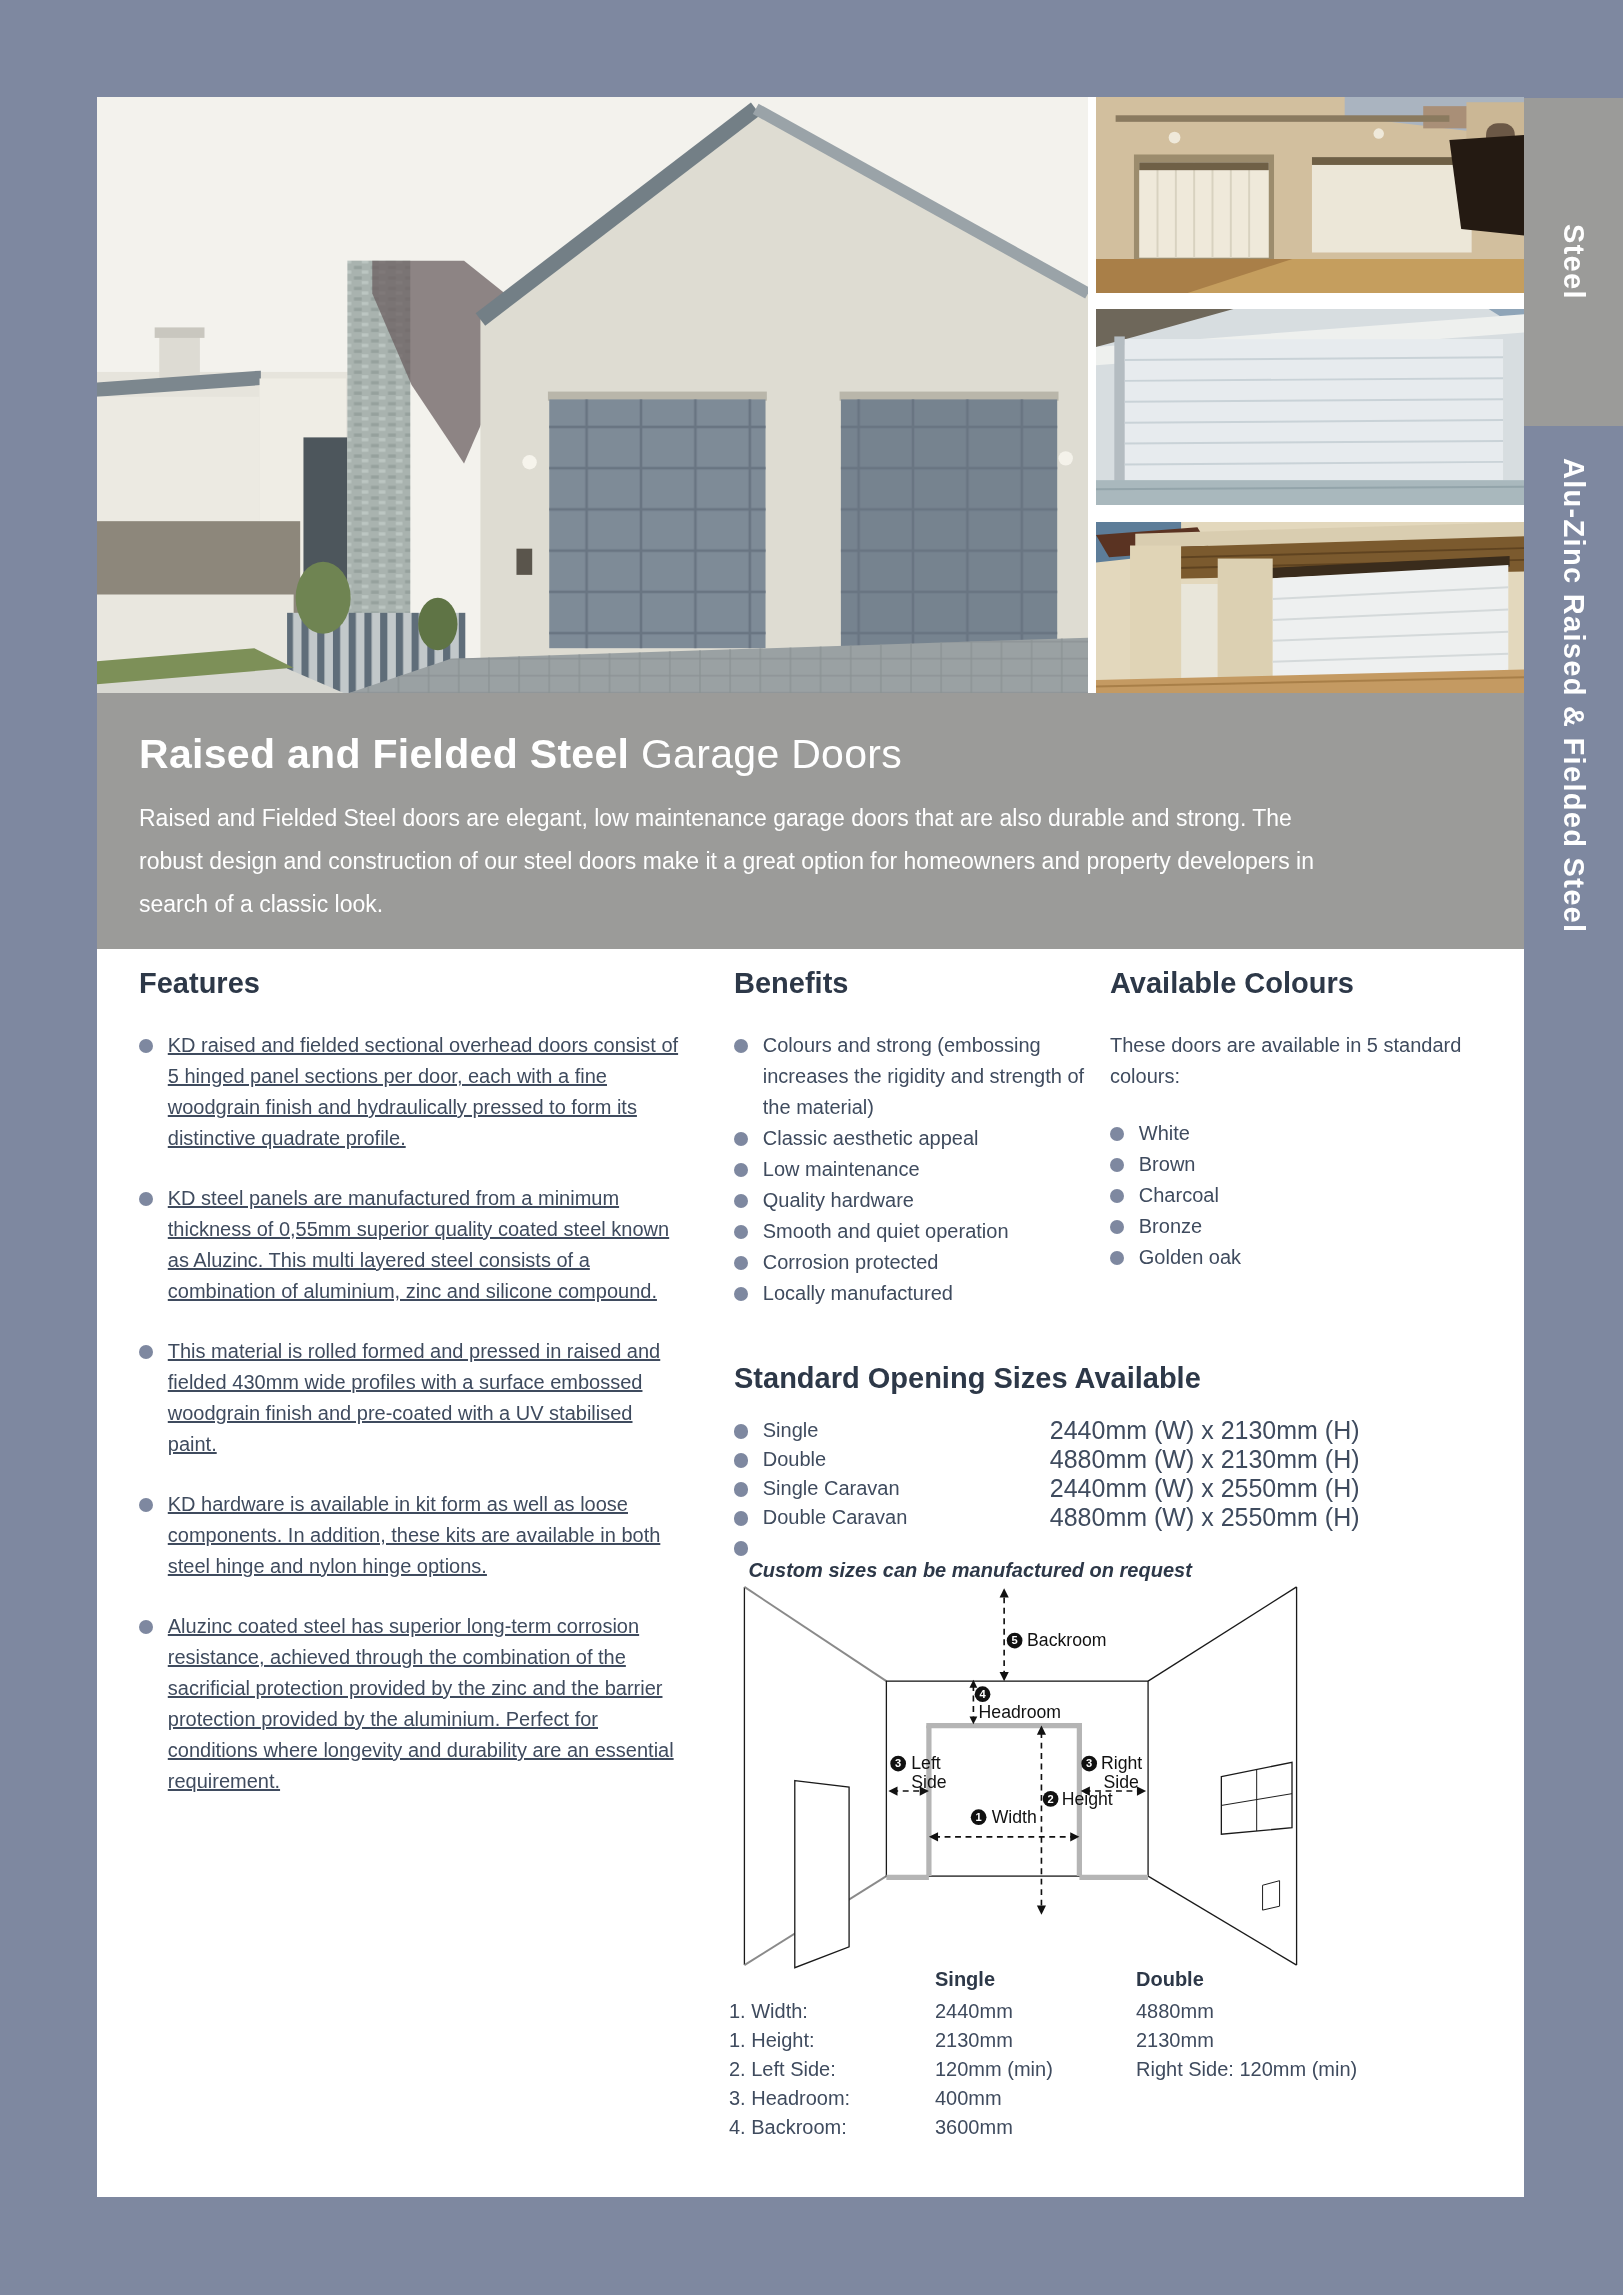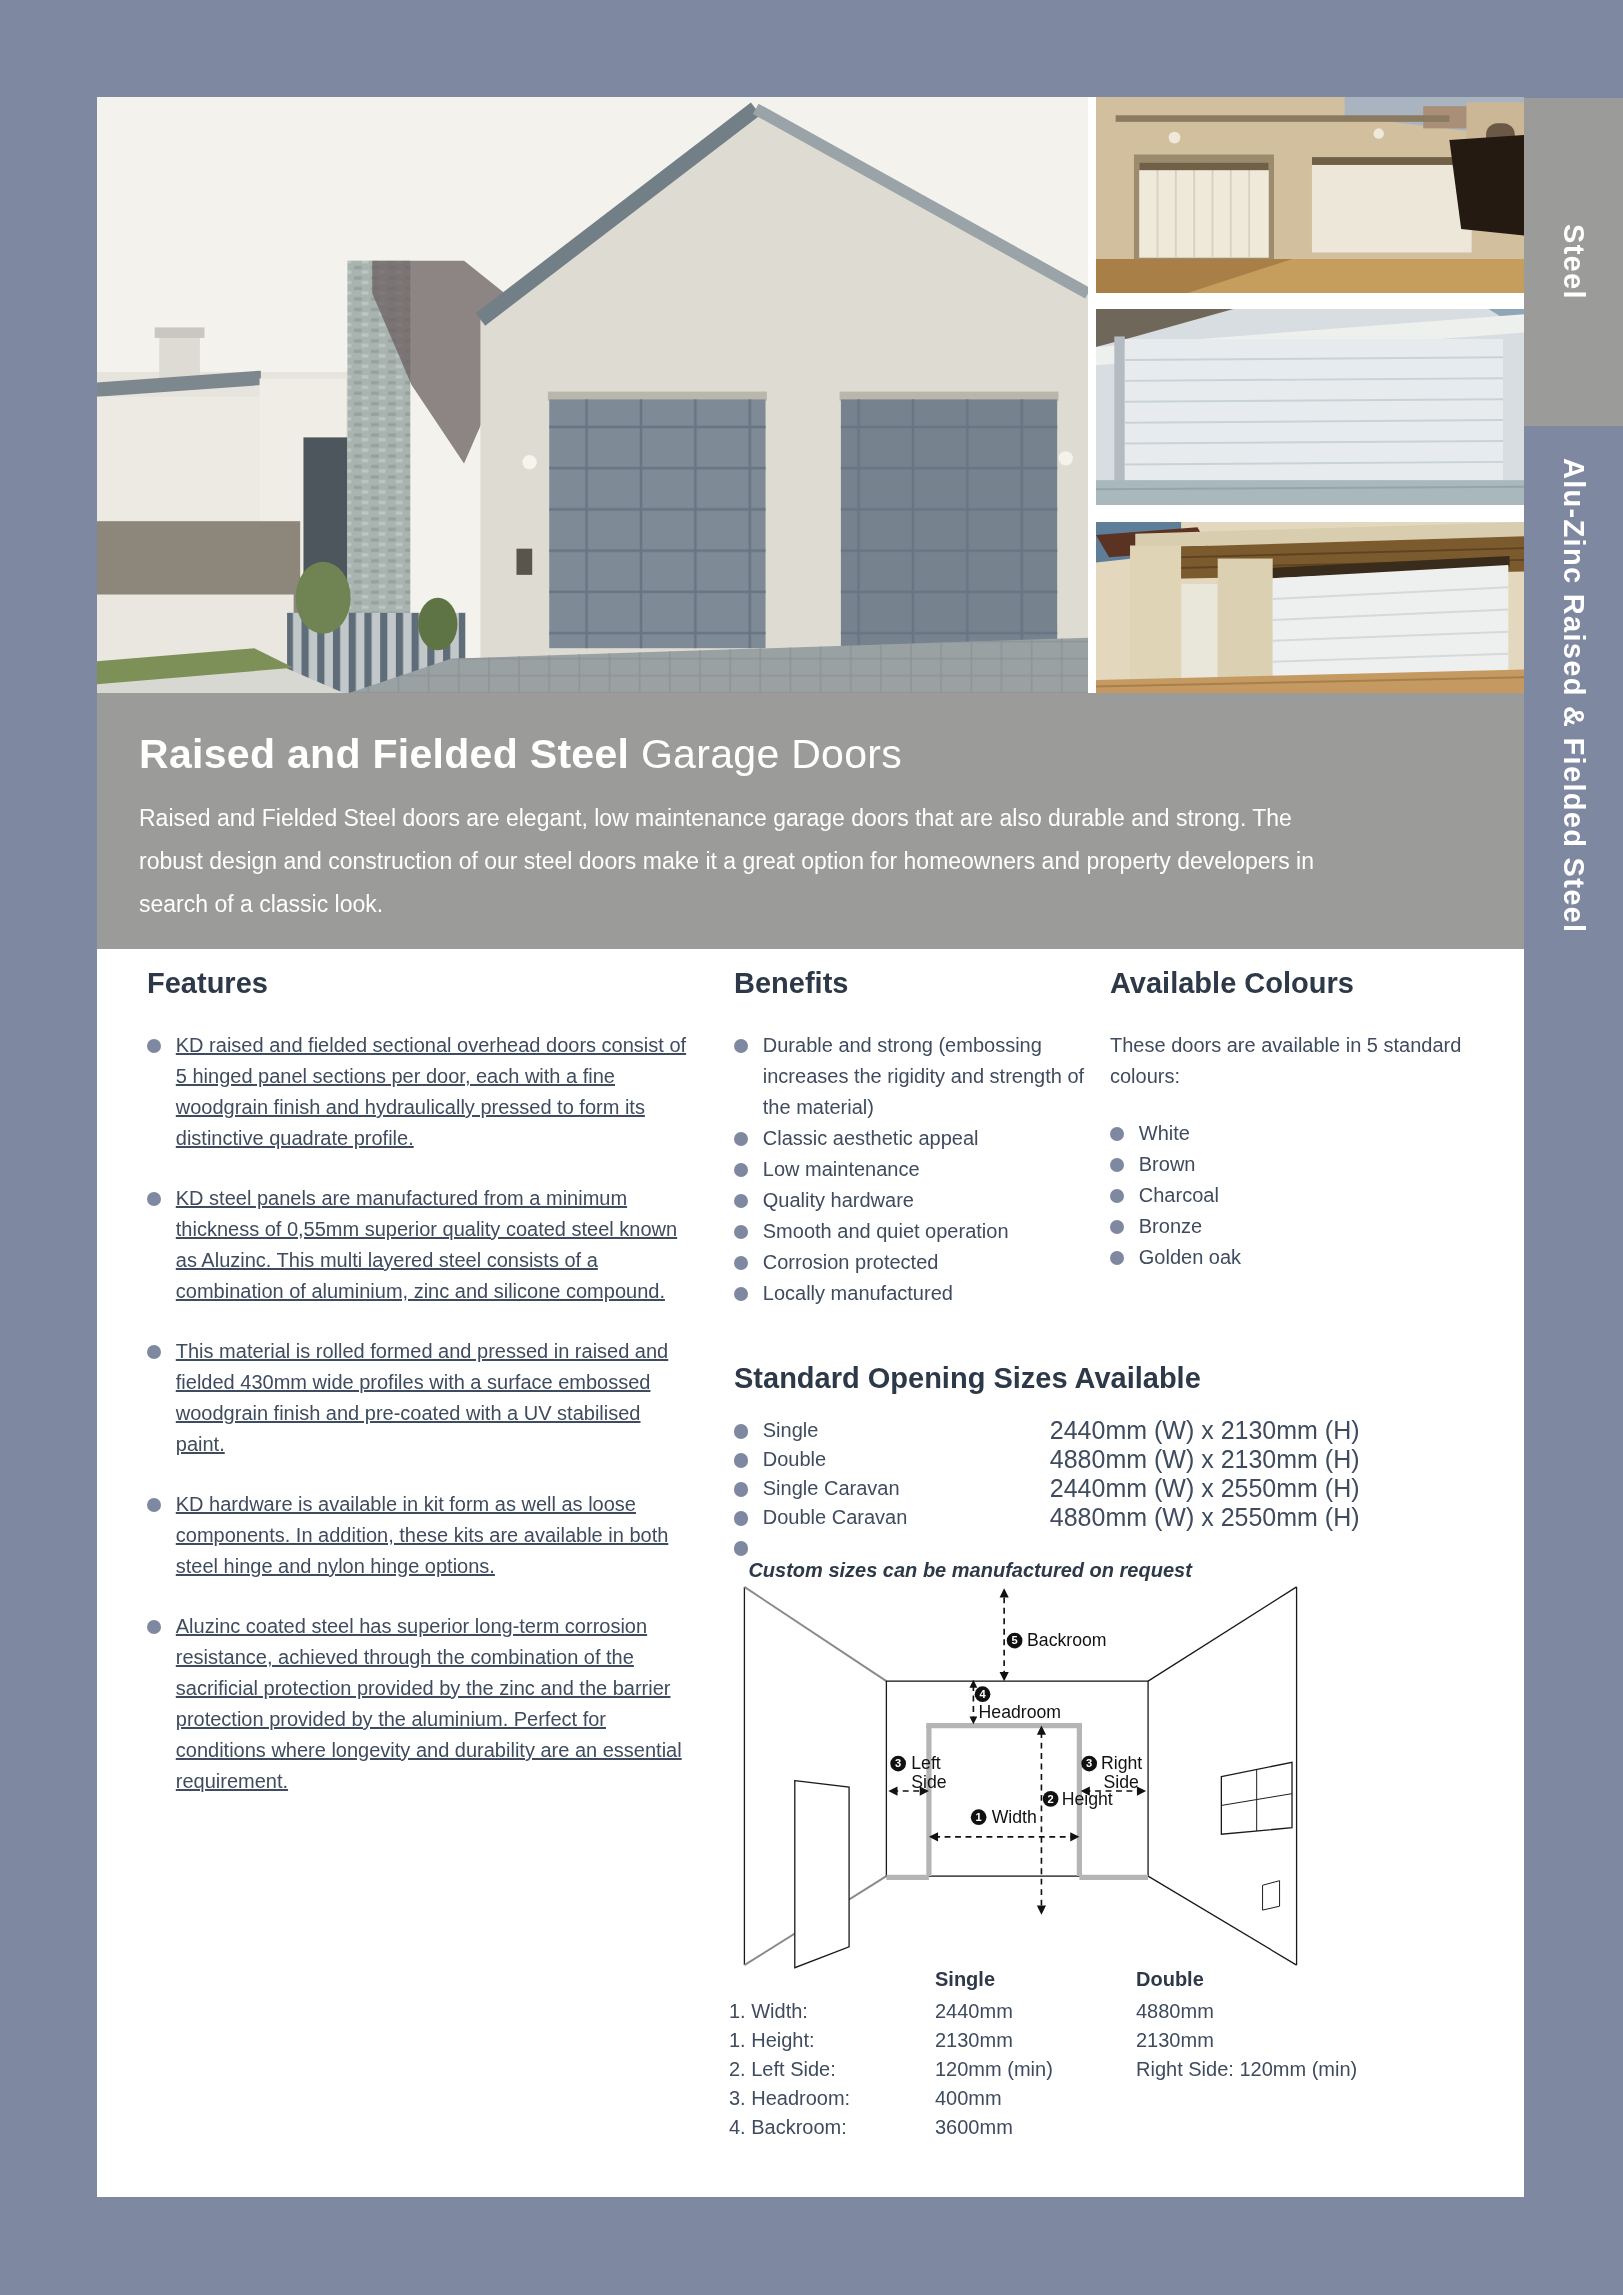--- a/index.html
+++ b/index.html
@@ -30,21 +30,21 @@
   
   .title-band{position:absolute;left:97px;top:693px;width:1427px;height:256px;background:#9b9b99;
               color:#ffffff;box-sizing:border-box;padding:38px 0 8px 42px;}
   .title-band h1{margin:0;font-size:41px;line-height:46px;font-weight:normal;letter-spacing:0.3px;}
   .tb-bold{font-weight:bold;}
   .title-band p{margin:19.6px 0 0 0;font-size:23px;line-height:43px;max-width:1204px;font-weight:normal;}
 
   
   .h-section{font-size:29px;font-weight:bold;color:#2d3848;margin:0 0 30px 0;}
   .col{position:absolute;}
-  .col-features{left:147px;top:967px;width:543px;}
+  .col-features{left:139px;top:967px;width:543px;}
   .col-benefits{left:734px;top:967px;width:372px;}
   .col-colours{left:1110px;top:967px;width:406px;}
 
   .li{display:flex;align-items:flex-start;}
   .dot{flex:none;width:14.4px;height:14.4px;border-radius:50%;background:#7e88a0;margin-top:8.5px;}
   .li-text{font-size:20px;line-height:31px;color:#3f4b5e;padding-left:14.4px;}
   .features-list .li{margin-bottom:29px;text-decoration:underline;}
   .benefits-list .li{margin-bottom:0;}
   .colours-intro{font-size:20px;line-height:31px;margin:0 0 26px 0;color:#3f4b5e;}
   .colours-list .li{margin-bottom:0;}
@@ -258,21 +258,21 @@
           <span class="li-text">Aluzinc coated steel has superior long-term corrosion resistance, achieved through the combination of the sacrificial protection provided by the zinc and the barrier protection provided by the aluminium. Perfect for conditions where longevity and durability are an essential requirement.</span>
         </div>
     </div>
   </div>
 
   <div class="col col-benefits">
     <h2 class="h-section">Benefits</h2>
     <div class="benefits-list">
       <div class="li">
           <span class="dot"></span>
-          <span class="li-text">Durable and strong (embossing increases the rigidity and strength of the material)</span>
+          <span class="li-text">Colours and strong (embossing increases the rigidity and strength of the material)</span>
         </div>
       <div class="li">
           <span class="dot"></span>
           <span class="li-text">Classic aesthetic appeal</span>
         </div>
       <div class="li">
           <span class="dot"></span>
           <span class="li-text">Low maintenance</span>
         </div>
       <div class="li">

